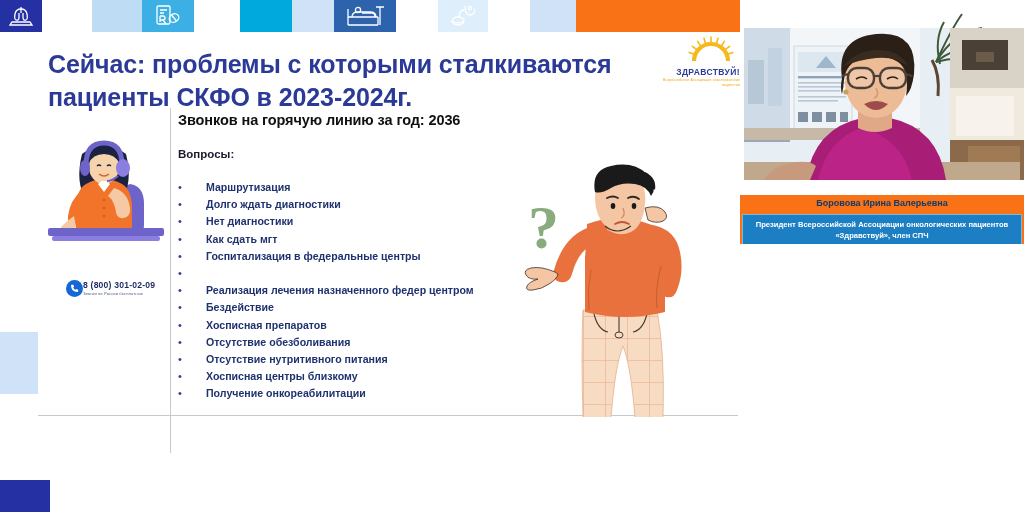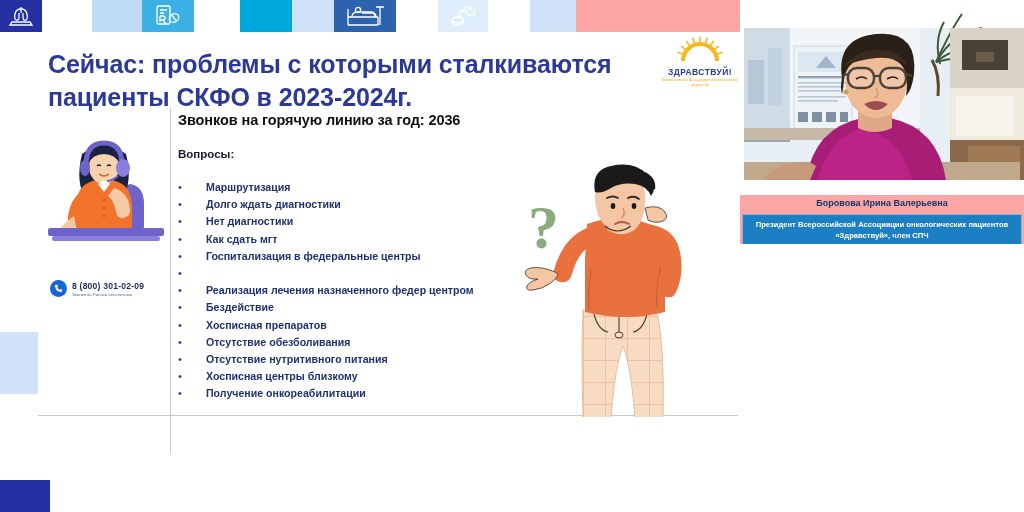--- a/index.html
+++ b/index.html
@@ -2,21 +2,21 @@
 <html><head>
 <meta charset="utf-8">
 <style>
   * { box-sizing: border-box; margin: 0; padding: 0; }
   html, body {
     width: 1024px; height: 512px;
     background: #ffffff;
     font-family: "Liberation Sans", sans-serif;
     overflow: hidden;
   }
-  #stage { position: relative; width: 1024px; height: 512px; background:#fca5a5; }
+  #stage { position: relative; width: 1024px; height: 512px; background:#f97316; }
 
   
   #banner { position:absolute; left:0; top:0; width:740px; height:32px; }
   .tile { position:absolute; top:0; height:32px; }
   .tile svg { position:absolute; left:50%; top:50%; transform:translate(-50%,-50%); }
 
   
   #slide { position:absolute; left:0; top:32px; width:740px; height:480px; background:#fff; }
 
   #title {
@@ -28,40 +28,40 @@
   
   .deco { position:absolute; }
   #deco-lightblue { left:0px; top:300px; width:38px; height:62px; background:#cfe2f8; }
   #deco-darkblue  { left:0px; top:448px; width:50px; height:48px; background:#2531a3; }
 
   
   #vdivider { position:absolute; left:170px; top:76px; width:1px; height:345px; background:#c9c9c9; }
   #hdivider { position:absolute; left:38px; top:383px; width:700px; height:1px; background:#c9c9c9; }
 
   
-  #logo { position:absolute; left:660px; top:4px; width:80px; height:52px; text-align:center; }
+  #logo { position:absolute; left:660px; top:4px; width:80px; height:52px; text-align:right; }
   #logo-text { font-size:8.5px; font-weight:bold; color:#2b3a97; letter-spacing:0.4px; margin-top:1px; }
   #logo-sub { font-size:3.4px; color:#f0a500; line-height:1.35; margin-top:1px; letter-spacing:.2px; }
 
   
   #subtitle {
     position:absolute; left:178px; top:80px;
     font-size:14.5px; font-weight:bold; color:#111; letter-spacing:-0.1px;
   }
   #questions-label {
     position:absolute; left:178px; top:116px;
     font-size:11.5px; font-weight:bold; color:#1a1a2e;
   }
   #bullets { position:absolute; left:178px; top:148px; width:330px; }
   .bullet { display:flex; align-items:flex-start; margin-bottom:3.2px; }
   .bullet .dot { width:14px; flex:0 0 14px; color:#2b3a97; font-size:11px; line-height:14px; }
   .bullet .txt { font-size:10.6px; font-weight:bold; color:#1f3270; line-height:14px; white-space:nowrap;padding-left:14px; }
 
   
-  #phone-block { position:absolute; left:50px; top:248px; display:flex; align-items:center; gap:5px; }
+  #phone-block { position:absolute; left:66px; top:248px; display:flex; }
   #phone-circle {
     width:17px; height:17px; border-radius:50%; background:#1566d6;
     display:flex; align-items:center; justify-content:center; flex:0 0 17px;
   }
   #phone-num { font-size:8.6px; font-weight:bold; color:#1c2a5e; letter-spacing:.2px; }
   #phone-note { font-size:4.1px; color:#55628c; letter-spacing:.1px; margin-top:1px; }
 
   
   #video { position:absolute; left:740px; top:0px; width:284px; height:195px; overflow:hidden; background:#e8eef3; }
   #cap-name {

